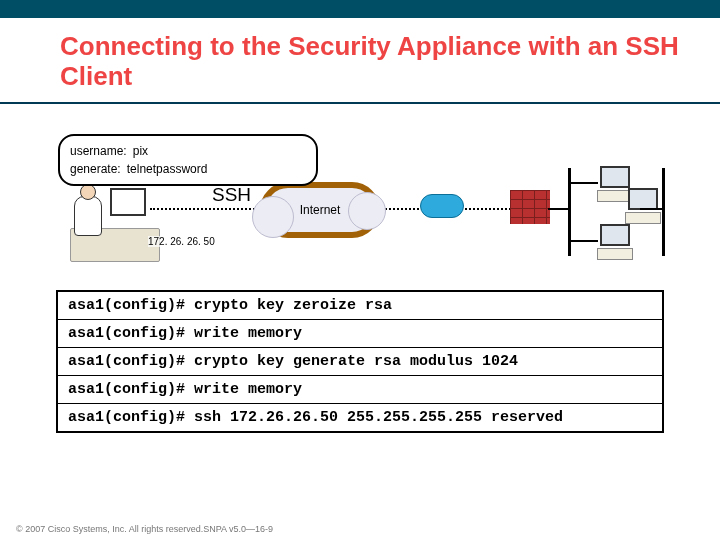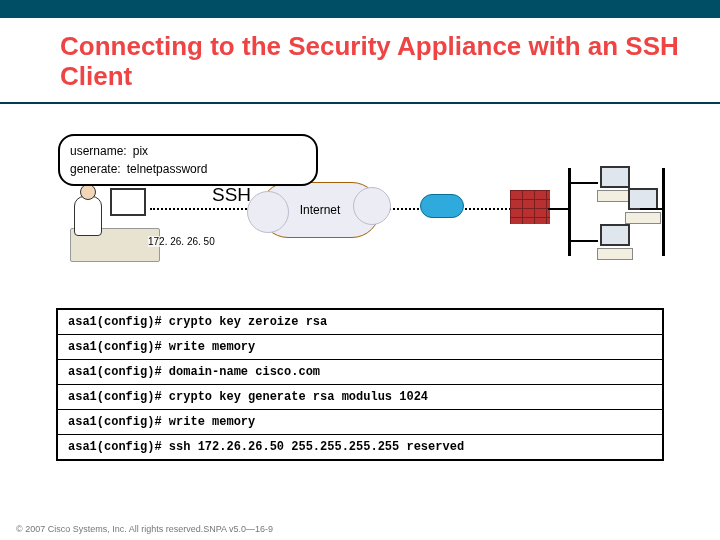--- a/index.html
+++ b/index.html
@@ -76,21 +76,21 @@
   .wire {
     position: absolute; left: 150px; top: 98px;
     width: 400px; height: 0;
     border-top: 2px dotted #000;
     z-index: 1;
   }
   .cloud {
     position: absolute; left: 260px; top: 72px;
     width: 120px; height: 56px;
     background: #ececf4;
-    border: 1px solid #a16207;
+    border: 6px solid #a16207;
     border-radius: 40px;
     z-index: 2;
     display:flex; align-items:center; justify-content:center;
     font-size: 12px;
   }
   .cloud::before, .cloud::after {
     content:""; position:absolute; background:#ececf4; border:1px solid #bcbcd0; border-radius:50%;
   }
   .cloud::before { width:40px; height:40px; left:-14px; top:8px; }
   .cloud::after { width:36px; height:36px; right:-12px; top:4px; }
@@ -124,24 +124,24 @@
   .hbar-d { left:640px; top:98px; width:22px; }
   .workstation {
     position:absolute; width:38px; height:40px;
   }
   .ws1 { left:596px; top:56px; }
   .ws2 { left:596px; top:114px; }
   .ws3 { left:624px; top:78px; }
   .workstation .mon { width:30px; height:22px; border:2px solid #333; background:#dfe6ee; margin:0 auto;}
   .workstation .box { width:36px; height:12px; background:#f3efe0; border:1px solid #888; margin:2px auto 0;}
   .cmd-box {
-    margin: 18px 56px;
+    margin: 0 56px;
     border: 2px solid #000;
     font-family: "Courier New", monospace;
-    font-size: 12px;
+    font-size: 15px;
     font-weight: bold;
   }
   .cmd-row {
     padding: 5px 10px;
     border-bottom: 1px solid #000;
     white-space: nowrap;
   }
   .cmd-row:last-child { border-bottom: none; }
   .prompt { display:inline; }
   .footer {
@@ -203,21 +203,20 @@
     </div>
   <div class="workstation ws3">
       <div class="mon"></div>
       <div class="box"></div>
     </div>
 </div>
 
 <div class="cmd-box">
   <div class="cmd-row"><span class="prompt">asa1(config)#</span> <span>crypto key zeroize rsa</span></div>
   <div class="cmd-row"><span class="prompt">asa1(config)#</span> <span>write memory</span></div>
-  <div class="cmd-row"><span class="prompt">asa1(config)#</span> <span>domain-name cisco.com</span></div>
   <div class="cmd-row"><span class="prompt">asa1(config)#</span> <span>crypto key generate rsa modulus 1024</span></div>
   <div class="cmd-row"><span class="prompt">asa1(config)#</span> <span>write memory</span></div>
   <div class="cmd-row"><span class="prompt">asa1(config)#</span> <span>ssh 172.26.26.50 255.255.255.255 reserved</span></div>
 </div>
 
 <div class="footer">
   <span>© 2007 Cisco Systems, Inc. All rights reserved.</span>
   <span>SNPA v5.0—16-9</span>
 </div>
 

